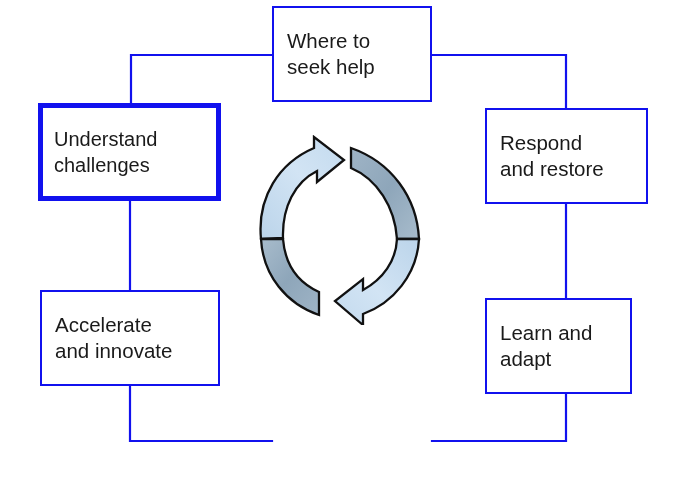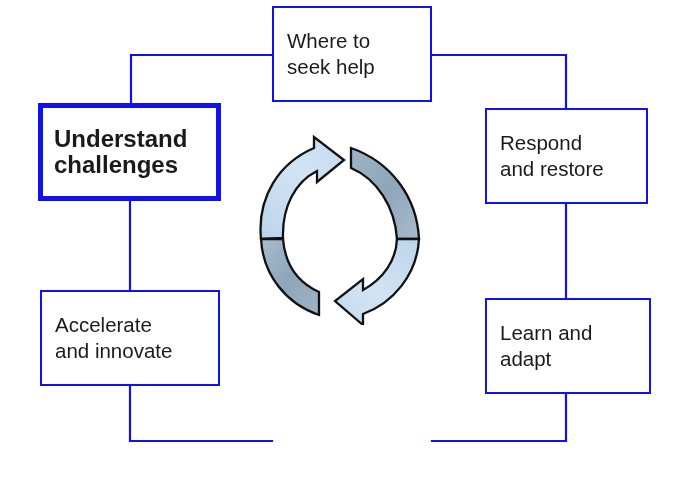--- a/index.html
+++ b/index.html
@@ -48,27 +48,27 @@
   }
   .node-label {
     font-family: "Liberation Sans", sans-serif;
     font-size: 20.5px;
     line-height: 26px;
     color: #1a1a1a;
     white-space: pre-line;
     text-align: left;
   }
   .node-box.emphasis .node-label {
-    font-weight: bold;
-    font-size: 24px;
+    font-weight: normal;
+    font-size: 20px;
   }
   
   #node-where-to-seek-help { left: 272px; top: 6px;   width: 160px; height: 96px; }
   #node-respond-and-restore{ left: 485px; top: 108px; width: 163px; height: 96px; }
-  #node-learn-and-adapt    { left: 485px; top: 298px; width: 166px; height: 96px; }
+  #node-learn-and-adapt    { left: 485px; top: 298px; width: 147px; height: 96px; }
   #node-expand-and-optimise{ left: 272px; top: 392px; width: 160px; height: 97px; }
   #node-accelerate-and-innovate { left: 40px; top: 290px; width: 180px; height: 96px; align-items: center; }
   #node-understand-challenges   { left: 38px; top: 103px; width: 183px; height: 98px; }
 </style>
 </head>
 <body>
 
 <div id="diagram-root">
 
   <svg id="connector-layer" viewBox="0 0 692 496">

